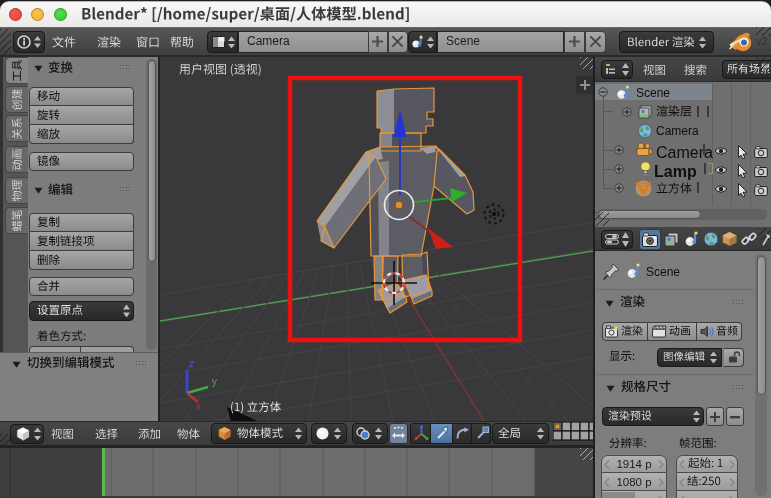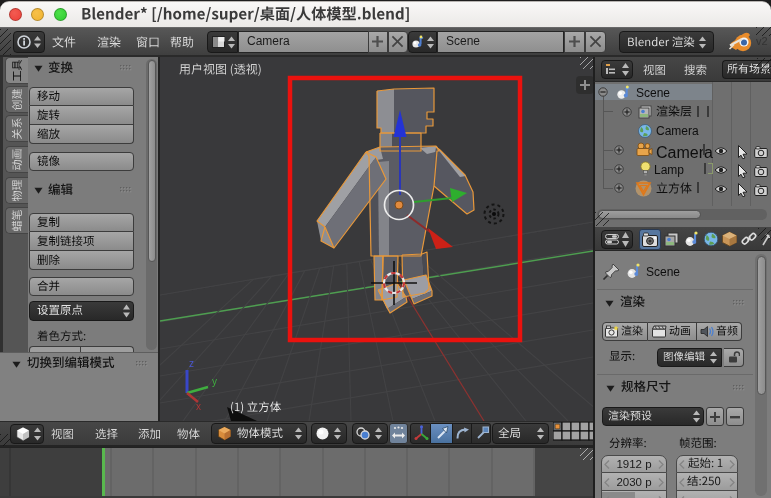--- a/index.html
+++ b/index.html
@@ -445,21 +445,21 @@
 <svg class="abs" style="left:614px;top:164px" width="10" height="10" viewBox="0 0 10 10">
     <circle cx="5" cy="5" r="4.2" fill="#8a8a8a" stroke="#3a3a3a" stroke-width="1"></circle>
     <rect x="2.4" y="4.4" width="5.2" height="1.2" fill="#222"></rect>
     <rect x="4.4" y="2.4" width="1.2" height="5.2" fill="#222"></rect>
   </svg>
 <svg class="abs" style="left:639px;top:161px" width="13" height="16" viewBox="0 0 13 16">
 <circle cx="6.5" cy="5.5" r="4.6" fill="#efe070" stroke="#8a7a20" stroke-width="0.8"></circle>
 <rect x="4.6" y="9.6" width="3.8" height="3" fill="#b0b0b0" stroke="#555" stroke-width="0.7"></rect>
 <rect x="5.4" y="12.8" width="2.2" height="1.8" fill="#888"></rect>
   </svg>
-<div class="lat" style="left:654px;top:163px;font-size:12px;color:#0e0e0e;">Lamp</div>
+<div class="lat" style="left:654px;top:163px;font-size:16px;color:#0e0e0e;font-weight:bold;">Lamp</div>
 <div class="abs" style="left:704px;top:163px;width:2px;height:11px;background:#3a3a3a;"></div>
 <div class="abs" style="left:708px;top:163px;width:5px;height:11px;border:1.2px solid #8a9a6a;border-left:none;box-sizing:border-box;"></div>
 <svg class="abs" style="left:614px;top:183px" width="10" height="10" viewBox="0 0 10 10">
     <circle cx="5" cy="5" r="4.2" fill="#8a8a8a" stroke="#3a3a3a" stroke-width="1"></circle>
     <rect x="2.4" y="4.4" width="5.2" height="1.2" fill="#222"></rect>
     <rect x="4.4" y="2.4" width="1.2" height="5.2" fill="#222"></rect>
   </svg>
 <svg class="abs" style="left:634px;top:180px" width="19" height="17" viewBox="0 0 19 17">
 <circle cx="9.5" cy="8.5" r="8" fill="#e8b06a" opacity="0.55"></circle>
 <path d="M3 3 H16 L9.5 14.5 Z" fill="none" stroke="#e07818" stroke-width="1.6"></path>
@@ -685,29 +685,29 @@
 <svg class="abs" style="left:730px;top:416px" width="10" height="3" viewBox="0 0 10 3">
     <rect width="10" height="2.4" fill="#3e3e3e"></rect>
   </svg>
 <svg style="position:absolute;left:609px;top:437px" width="38" height="14" viewBox="0 0 38 14">
     <path d="M7.7 0.7 6.9 1.0C7.8 2.7 9.1 4.6 10.3 5.6C10.5 5.4 10.8 5.0 11.1 4.9C9.9 4.0 8.5 2.2 7.7 0.7ZM3.7 0.7C3.1 2.4 1.9 4.0 0.5 5.0C0.7 5.2 1.1 5.5 1.2 5.7C1.6 5.5 1.9 5.2 2.2 4.9V5.7H4.4C4.1 7.6 3.5 9.4 0.7 10.3C0.9 10.5 1.2 10.9 1.3 11.1C4.2 10.0 5.0 7.9 5.3 5.7H8.4C8.3 8.5 8.1 9.7 7.8 10.0C7.7 10.1 7.6 10.1 7.3 10.1C7.1 10.1 6.3 10.1 5.6 10.0C5.8 10.3 5.9 10.6 5.9 10.9C6.6 10.9 7.3 10.9 7.7 10.9C8.1 10.9 8.4 10.8 8.6 10.5C9.0 10.1 9.2 8.8 9.3 5.2C9.3 5.1 9.3 4.8 9.3 4.8H2.2C3.2 3.8 4.0 2.4 4.6 0.9Z M16.3 2.8C16.3 3.9 16.1 5.4 15.8 6.3L16.5 6.5C16.8 5.5 16.9 4.0 16.9 2.9ZM17.5 0.6V4.8C17.5 6.9 17.3 9.0 15.4 10.4C15.6 10.6 15.8 10.8 16.0 11.0C18.0 9.4 18.3 7.2 18.3 4.8V0.6ZM12.5 3.0C12.7 3.6 12.9 4.5 12.9 5.0L13.6 4.8C13.6 4.3 13.4 3.5 13.2 2.9ZM19.0 3.0C19.3 3.7 19.4 4.5 19.4 5.0L20.1 4.8C20.1 4.3 19.9 3.5 19.7 2.9ZM13.1 0.8C13.3 1.1 13.5 1.6 13.7 2.0H12.1V2.7H15.7V2.0H14.5C14.3 1.6 14.1 1.0 13.8 0.5ZM12.2 7.1V7.9H13.5C13.4 8.8 13.2 9.8 12.2 10.5C12.3 10.6 12.6 10.9 12.7 11.1C13.9 10.2 14.2 8.9 14.3 7.9H15.7V7.1H14.3V5.7H15.8V5.0H14.9C15.1 4.5 15.3 3.7 15.5 3.0L14.7 2.9C14.6 3.5 14.4 4.4 14.2 5.0H12.0V5.7H13.5V7.1ZM19.7 0.7C19.9 1.1 20.1 1.6 20.3 2.0H18.7V2.7H22.4V2.0H21.1C21.0 1.5 20.7 0.9 20.4 0.5ZM18.7 7.4V8.2H20.1V11.0H20.9V8.2H22.4V7.4H20.9V5.8H22.5V5.1H21.4C21.7 4.5 21.9 3.7 22.1 3.0L21.4 2.8C21.3 3.5 21.0 4.4 20.8 5.1H18.5V5.8H20.1V7.4Z M32.5 2.7C32.1 3.2 31.4 3.8 30.9 4.2L31.5 4.6C32.1 4.3 32.7 3.7 33.3 3.2ZM23.6 6.2 24.1 6.9C24.8 6.6 25.8 6.1 26.7 5.6L26.5 4.9C25.4 5.4 24.4 5.9 23.6 6.2ZM24.0 3.2C24.6 3.6 25.4 4.2 25.7 4.6L26.3 4.1C25.9 3.7 25.2 3.1 24.6 2.8ZM30.8 5.4C31.6 5.9 32.6 6.6 33.1 7.1L33.7 6.5C33.2 6.1 32.2 5.4 31.4 5.0ZM23.6 7.8V8.6H28.3V11.0H29.2V8.6H33.9V7.8H29.2V6.9H28.3V7.8ZM28.0 0.6C28.2 0.9 28.4 1.2 28.5 1.5H23.8V2.3H28.0C27.7 2.8 27.3 3.3 27.2 3.5C27.0 3.7 26.8 3.8 26.6 3.8C26.7 4.0 26.8 4.4 26.9 4.6C27.1 4.5 27.3 4.4 28.6 4.3C28.1 4.9 27.6 5.3 27.4 5.5C27.0 5.9 26.7 6.1 26.4 6.1C26.5 6.3 26.6 6.7 26.7 6.9C26.9 6.8 27.3 6.7 30.3 6.4C30.5 6.6 30.6 6.8 30.6 7.0L31.3 6.7C31.1 6.2 30.5 5.3 30.0 4.8L29.3 5.0C29.5 5.2 29.7 5.5 29.9 5.8L27.9 5.9C28.9 5.1 29.9 4.1 30.8 3.0L30.1 2.6C29.9 3.0 29.6 3.3 29.3 3.6L27.8 3.7C28.2 3.3 28.6 2.8 28.9 2.3H33.8V1.5H29.5C29.4 1.2 29.1 0.7 28.8 0.4Z M36.1 5.6C36.5 5.6 36.9 5.3 36.9 4.8C36.9 4.4 36.5 4.0 36.1 4.0C35.7 4.0 35.3 4.4 35.3 4.8C35.3 5.3 35.7 5.6 36.1 5.6ZM36.1 10.3C36.5 10.3 36.9 9.9 36.9 9.5C36.9 9.0 36.5 8.7 36.1 8.7C35.7 8.7 35.3 9.0 35.3 9.5C35.3 9.9 35.7 10.3 36.1 10.3Z" fill="#101010"></path>
   </svg>
 <svg style="position:absolute;left:679px;top:437px" width="38" height="14" viewBox="0 0 38 14">
     <path d="M8.1 9.4C8.9 9.9 10.0 10.6 10.5 11.1L11.0 10.4C10.5 10.0 9.4 9.3 8.5 8.9ZM7.5 4.9V6.9C7.5 8.1 7.3 9.5 4.5 10.4C4.7 10.5 4.9 10.8 5.0 11.0C7.9 10.0 8.4 8.4 8.4 6.9V4.9ZM5.6 3.3V8.7H6.3V4.0H9.5V8.7H10.3V3.3H8.3V2.3H10.9V1.5H8.3V0.5H7.5V3.3ZM0.9 2.6V8.7H1.6V3.4H2.4V11.0H3.2V3.4H4.1V7.7C4.1 7.8 4.1 7.8 4.0 7.8C3.9 7.8 3.7 7.8 3.4 7.8C3.5 8.0 3.6 8.4 3.7 8.6C4.1 8.6 4.3 8.6 4.5 8.4C4.7 8.3 4.8 8.0 4.8 7.7V2.6H3.2V0.5H2.4V2.6Z M12.4 10.3 13.0 11.0C13.8 10.1 14.8 9.0 15.6 8.0L15.1 7.4C14.2 8.4 13.1 9.6 12.4 10.3ZM12.8 4.0C13.5 4.4 14.5 5.0 14.9 5.3L15.4 4.7C14.9 4.4 14.0 3.8 13.3 3.5ZM12.1 6.2C12.9 6.6 13.8 7.1 14.3 7.4L14.8 6.7C14.3 6.4 13.3 5.9 12.6 5.6ZM16.2 3.9V9.4C16.2 10.6 16.6 10.8 18.0 10.8C18.3 10.8 20.6 10.8 20.9 10.8C22.1 10.8 22.4 10.4 22.5 8.8C22.3 8.7 21.9 8.6 21.7 8.5C21.6 9.8 21.5 10.0 20.8 10.0C20.3 10.0 18.4 10.0 18.0 10.0C17.2 10.0 17.1 9.9 17.1 9.4V4.7H20.7V6.8C20.7 7.0 20.6 7.0 20.4 7.0C20.2 7.0 19.5 7.0 18.7 7.0C18.8 7.2 19.0 7.6 19.0 7.8C20.0 7.8 20.6 7.8 21.0 7.7C21.4 7.5 21.5 7.3 21.5 6.8V3.9ZM18.8 0.5V1.5H15.6V0.5H14.8V1.5H12.2V2.3H14.8V3.4H15.6V2.3H18.8V3.4H19.7V2.3H22.4V1.5H19.7V0.5Z M25.6 2.9V3.7H28.3V4.6H26.0V5.3H28.3V6.3H25.4V7.0H28.3V9.4H29.1V7.0H31.2C31.1 7.7 31.0 8.0 30.9 8.1C30.9 8.2 30.8 8.2 30.6 8.2C30.5 8.2 30.1 8.2 29.7 8.1C29.8 8.3 29.9 8.6 29.9 8.8C30.3 8.8 30.8 8.8 31.0 8.8C31.2 8.8 31.4 8.7 31.6 8.6C31.8 8.3 31.9 7.8 32.0 6.6C32.0 6.5 32.1 6.3 32.1 6.3H29.1V5.3H31.5V4.6H29.1V3.7H31.9V2.9H29.1V2.0H28.3V2.9ZM23.9 0.9V11.0H24.8V10.5H32.7V11.0H33.6V0.9ZM24.8 9.7V1.7H32.7V9.7Z M36.1 5.6C36.5 5.6 36.9 5.3 36.9 4.8C36.9 4.4 36.5 4.0 36.1 4.0C35.7 4.0 35.3 4.4 35.3 4.8C35.3 5.3 35.7 5.6 36.1 5.6ZM36.1 10.3C36.5 10.3 36.9 9.9 36.9 9.5C36.9 9.0 36.5 8.7 36.1 8.7C35.7 8.7 35.3 9.0 35.3 9.5C35.3 9.9 35.7 10.3 36.1 10.3Z" fill="#101010"></path>
   </svg>
 <div class="abs" style="left:601px;top:455px;width:66px;height:18px;background:linear-gradient(#b2b2b2,#9c9c9c);border:1px solid #4a4a4a;border-top-width:1px;border-radius:7px 7px 0 0;box-sizing:border-box;"></div>
-<div class="abs" style="left:601px;top:458px;width:66px;text-align:center;font-size:11.5px;color:#1a1a1a;">1912 p</div>
+<div class="abs" style="left:601px;top:458px;width:66px;text-align:center;font-size:11.5px;color:#1a1a1a;">1914 p</div>
 <svg class="abs" style="left:604px;top:460px" width="6" height="9" viewBox="0 0 6 9">
     <path d="M5 0.5 L1 4.5 L5 8.5" fill="none" stroke="#848484" stroke-width="1.3"></path>
   </svg>
 <svg class="abs" style="left:658px;top:460px" width="6" height="9" viewBox="0 0 6 9">
     <path d="M1 0.5 L5 4.5 L1 8.5" fill="none" stroke="#848484" stroke-width="1.3"></path>
   </svg>
 <div class="abs" style="left:601px;top:473px;width:66px;height:18px;background:linear-gradient(#b2b2b2,#9c9c9c);border:1px solid #4a4a4a;border-top-width:0;border-radius:0 0 0 0;box-sizing:border-box;"></div>
-<div class="abs" style="left:601px;top:476px;width:66px;text-align:center;font-size:11.5px;color:#1a1a1a;">2030 p</div>
+<div class="abs" style="left:601px;top:476px;width:66px;text-align:center;font-size:11.5px;color:#1a1a1a;">1080 p</div>
 <svg class="abs" style="left:604px;top:478px" width="6" height="9" viewBox="0 0 6 9">
     <path d="M5 0.5 L1 4.5 L5 8.5" fill="none" stroke="#848484" stroke-width="1.3"></path>
   </svg>
 <svg class="abs" style="left:658px;top:478px" width="6" height="9" viewBox="0 0 6 9">
     <path d="M1 0.5 L5 4.5 L1 8.5" fill="none" stroke="#848484" stroke-width="1.3"></path>
   </svg>
 <div class="abs" style="left:601px;top:491px;width:66px;height:18px;background:linear-gradient(#b2b2b2,#9c9c9c);border:1px solid #4a4a4a;border-top-width:0;border-radius:0 0 0 0;box-sizing:border-box;"></div>
 <div class="abs" style="left:602px;top:492px;width:33.0px;height:16px;background:#8a8a8a;border-radius:0 0 0 0;"></div>
 <svg class="abs" style="left:604px;top:496px" width="6" height="9" viewBox="0 0 6 9">
     <path d="M5 0.5 L1 4.5 L5 8.5" fill="none" stroke="#848484" stroke-width="1.3"></path>

